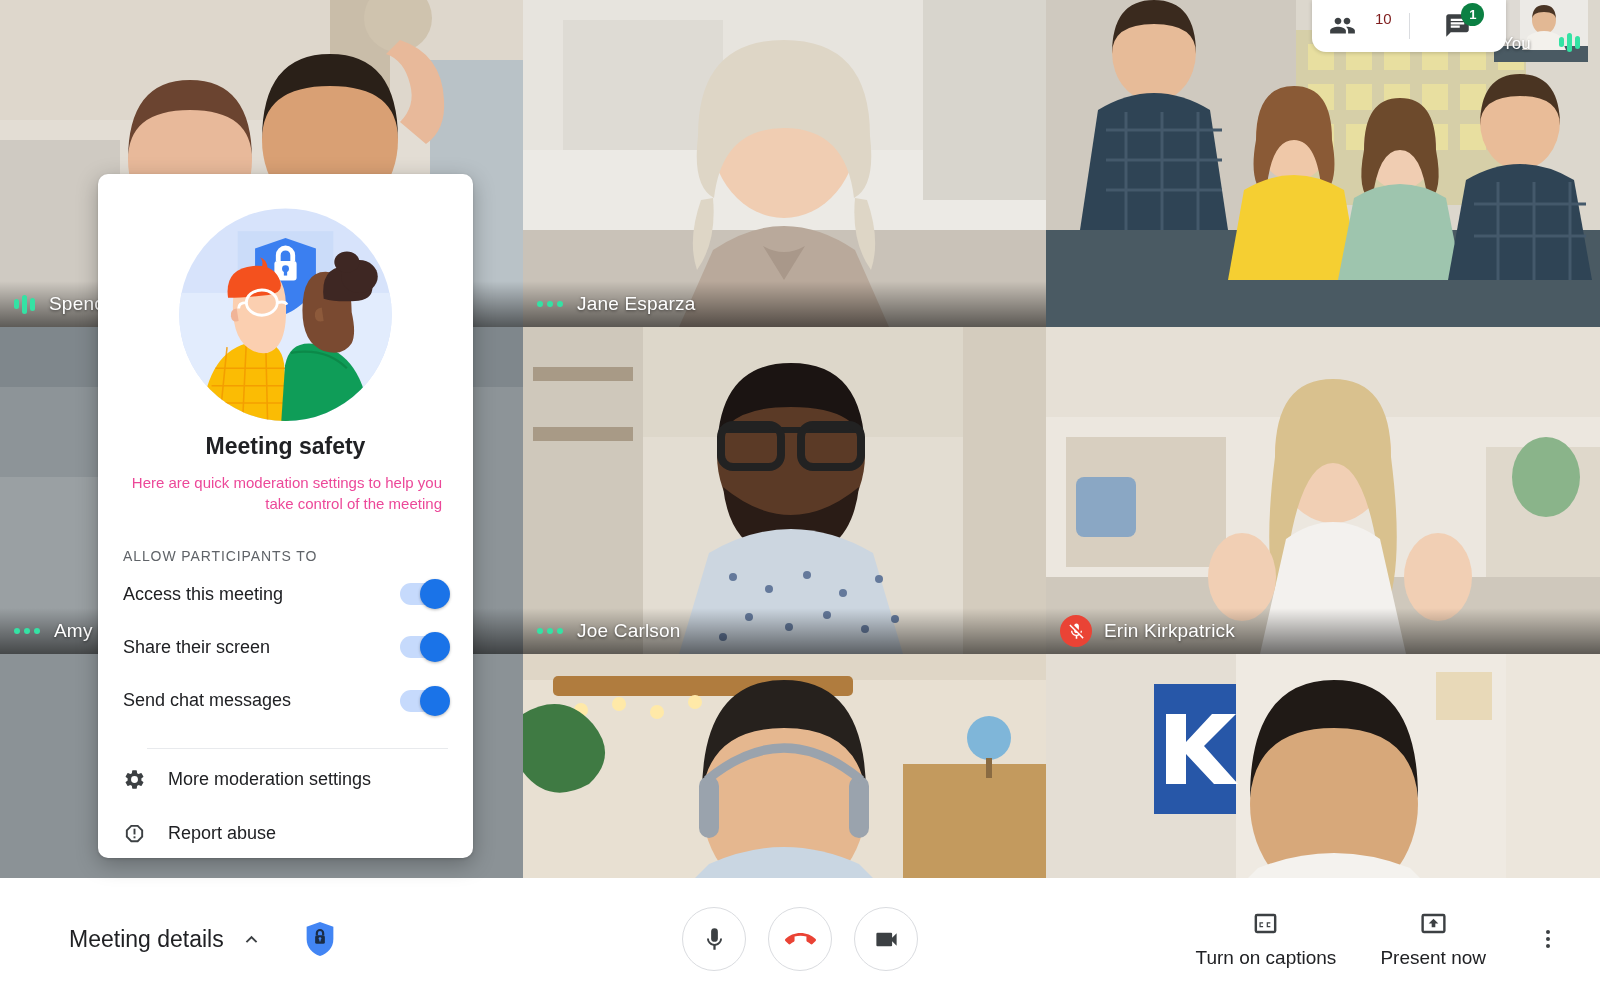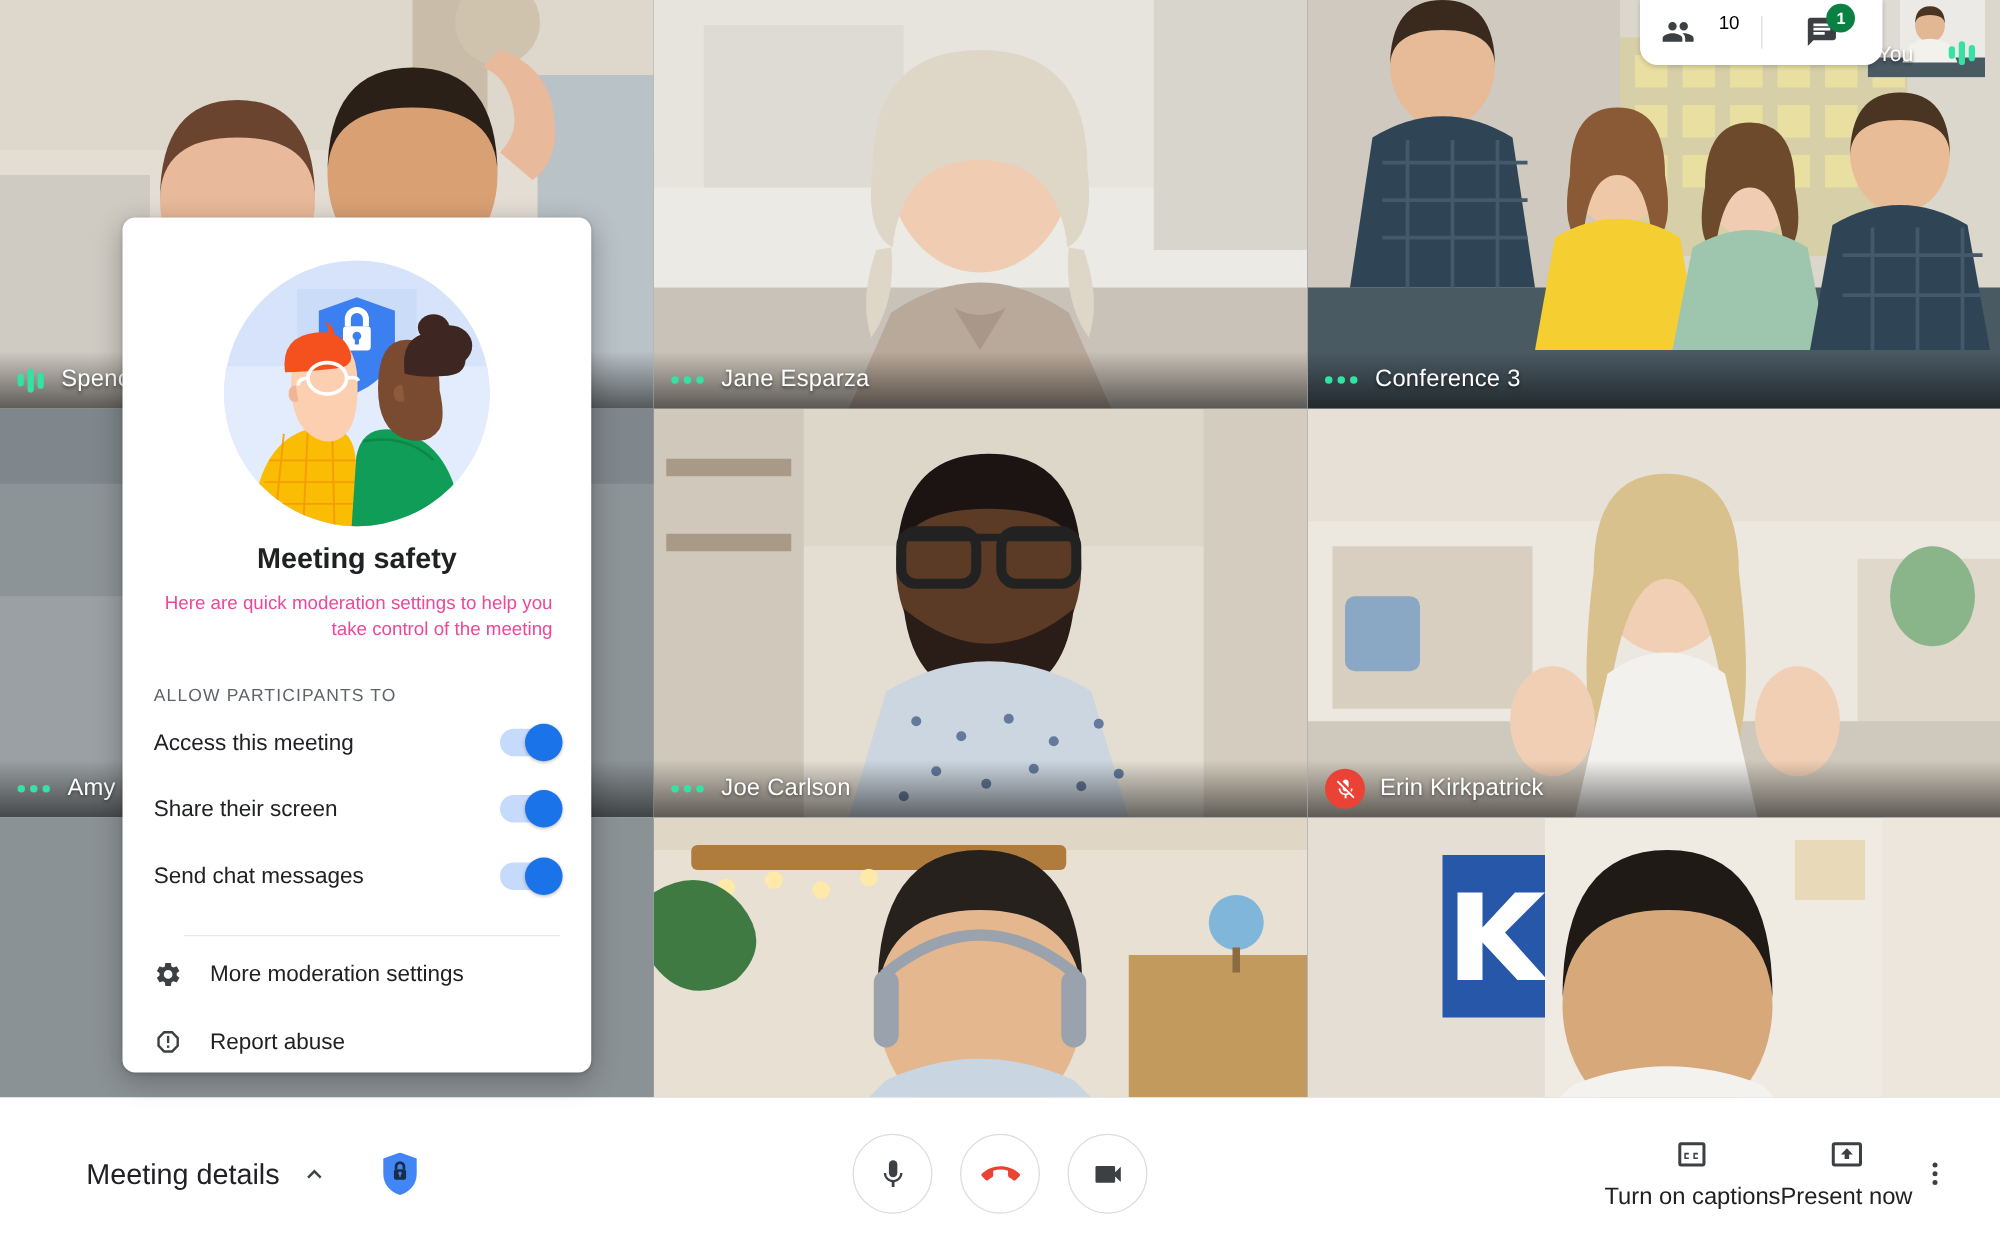--- a/index.html
+++ b/index.html
@@ -70,21 +70,21 @@
     height: 52px; width: 194px;
     background: #fff;
     border-bottom-left-radius: 14px; border-bottom-right-radius: 14px;
     display: flex; align-items: center;
     box-shadow: 0 1px 4px rgba(0,0,0,.18);
     z-index: 30;
   }
   #toppill .seg { display: flex; align-items: flex-start; justify-content: center; flex: 1; height: 100%; padding-top: 12px; }
   #toppill .divider { width: 1px; height: 26px; background: #dadce0; align-self: center; }
   #toppill svg { fill: #3c4043; }
-  #toppill .cnt { font-size: 15px; color: #000000; margin-left: 19px; margin-top: -2px; }
+  #toppill .cnt { font-size: 15px; color: #7f1d1d; margin-left: 19px; margin-top: -2px; }
   .chatwrap { position: relative; }
   .chatbadge {
     position: absolute; top: -9px; right: -13px;
     min-width: 23px; height: 23px; border-radius: 12px;
     background: #0b8043; color: #fff;
     font-size: 13px; font-weight: bold;
     display: flex; align-items: center; justify-content: center;
     padding: 0 5px;
   }
 
@@ -166,21 +166,21 @@
   .rndbtn {
     width: 64px; height: 64px; border-radius: 50%;
     border: 1px solid #dadce0; background: #fff;
     display: flex; align-items: center; justify-content: center;
   }
   .rndbtn svg { width: 27px; height: 27px; fill: #3c4043; }
   .rndbtn.hang svg { fill: #ea4335; width: 31px; height: 31px; }
 
   #rightctrls {
     position: absolute; right: 34px;
-    display: flex; align-items: center; 
+    display: flex; align-items: center; gap: 44px;
   }
   .labeledbtn { display: flex; flex-direction: column; align-items: center; gap: 9px; }
   .labeledbtn svg { width: 29px; height: 29px; fill: #3c4043; }
   .labeledbtn .t { font-size: 19px; color: #202124; white-space: nowrap; }
   #moreopts { width: 36px; height: 36px; display: flex; align-items: center; justify-content: center; }
   #moreopts svg { width: 24px; height: 24px; fill: #3c4043; }
 </style>
 </head>
 <body>
 
@@ -289,28 +289,20 @@
         <path d="M434 126 q0-52 40-52 q40 0 40 52 q0-30 -40-30 q-40 0 -40 30z" fill="#4a3422"></path>
         <path d="M420 180 q54-32 108 0 l18 100 l-144 0z" fill="#2f4455"></path>
         <g stroke="#44596b" stroke-width="3">
           <line x1="428" y1="204" x2="540" y2="204"></line>
             <line x1="428" y1="236" x2="540" y2="236"></line>
           <line x1="452" y1="182" x2="452" y2="280"></line>
             <line x1="488" y1="182" x2="488" y2="280"></line>
           <line x1="524" y1="182" x2="524" y2="280"></line>
         </g>
       </svg>
-      <div class="namebar">
-        <span class="aud-dots">
-            <i></i>
-            <i></i>
-            <i></i>
-          </span>
-        <span class="nm">Conference 3</span>
-      </div>
     </div>
 
     <div class="tile">
       <svg class="ph" viewBox="0 0 523 327" preserveAspectRatio="xMidYMid slice">
         <rect width="523" height="327" fill="#8d9498"></rect>
         <rect x="0" y="0" width="523" height="60" fill="#7f878c"></rect>
         <rect x="0" y="150" width="200" height="177" fill="#9aa0a3"></rect>
         <ellipse cx="300" cy="190" rx="86" ry="100" fill="#e8b9b0"></ellipse>
         <path d="M214 200 q0-110 86-110 q86 0 86 110 q0-66 -86-66 q-86 0 -86 66z" fill="#6b4a3a"></path>
       </svg>

